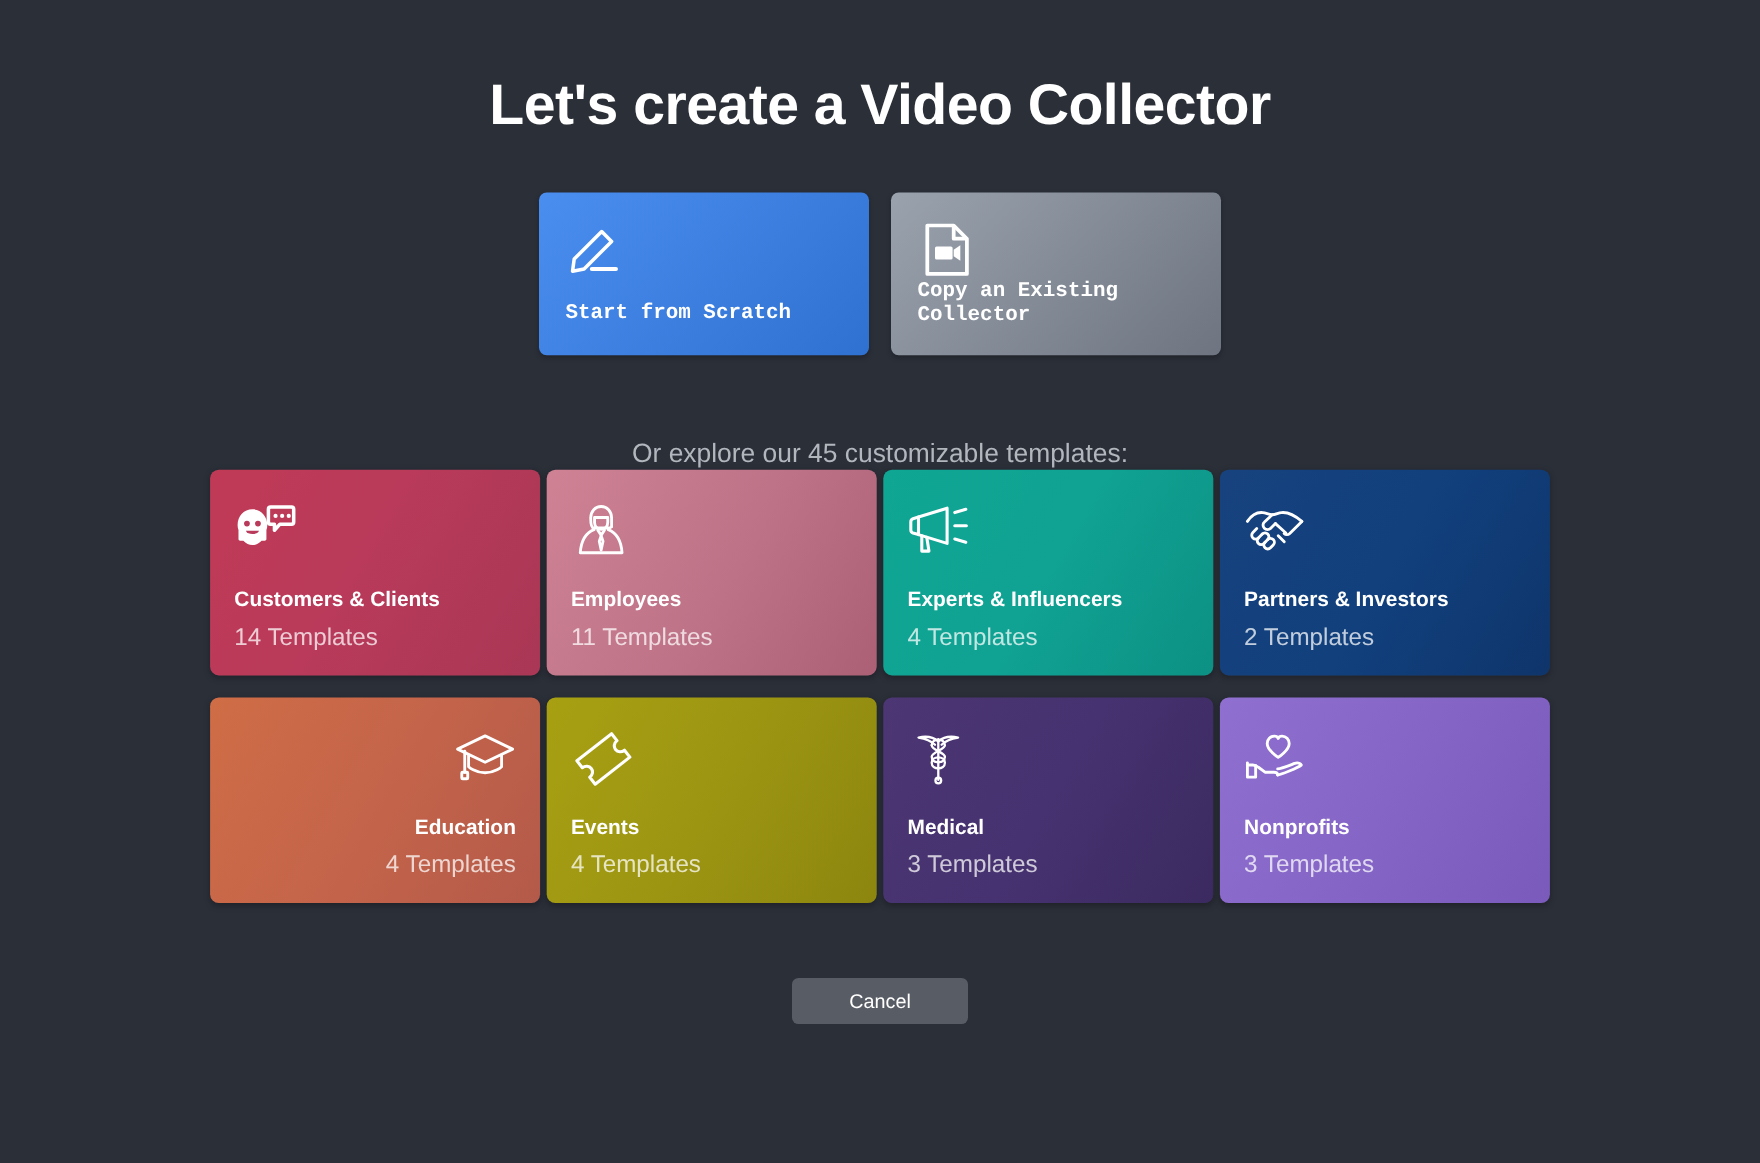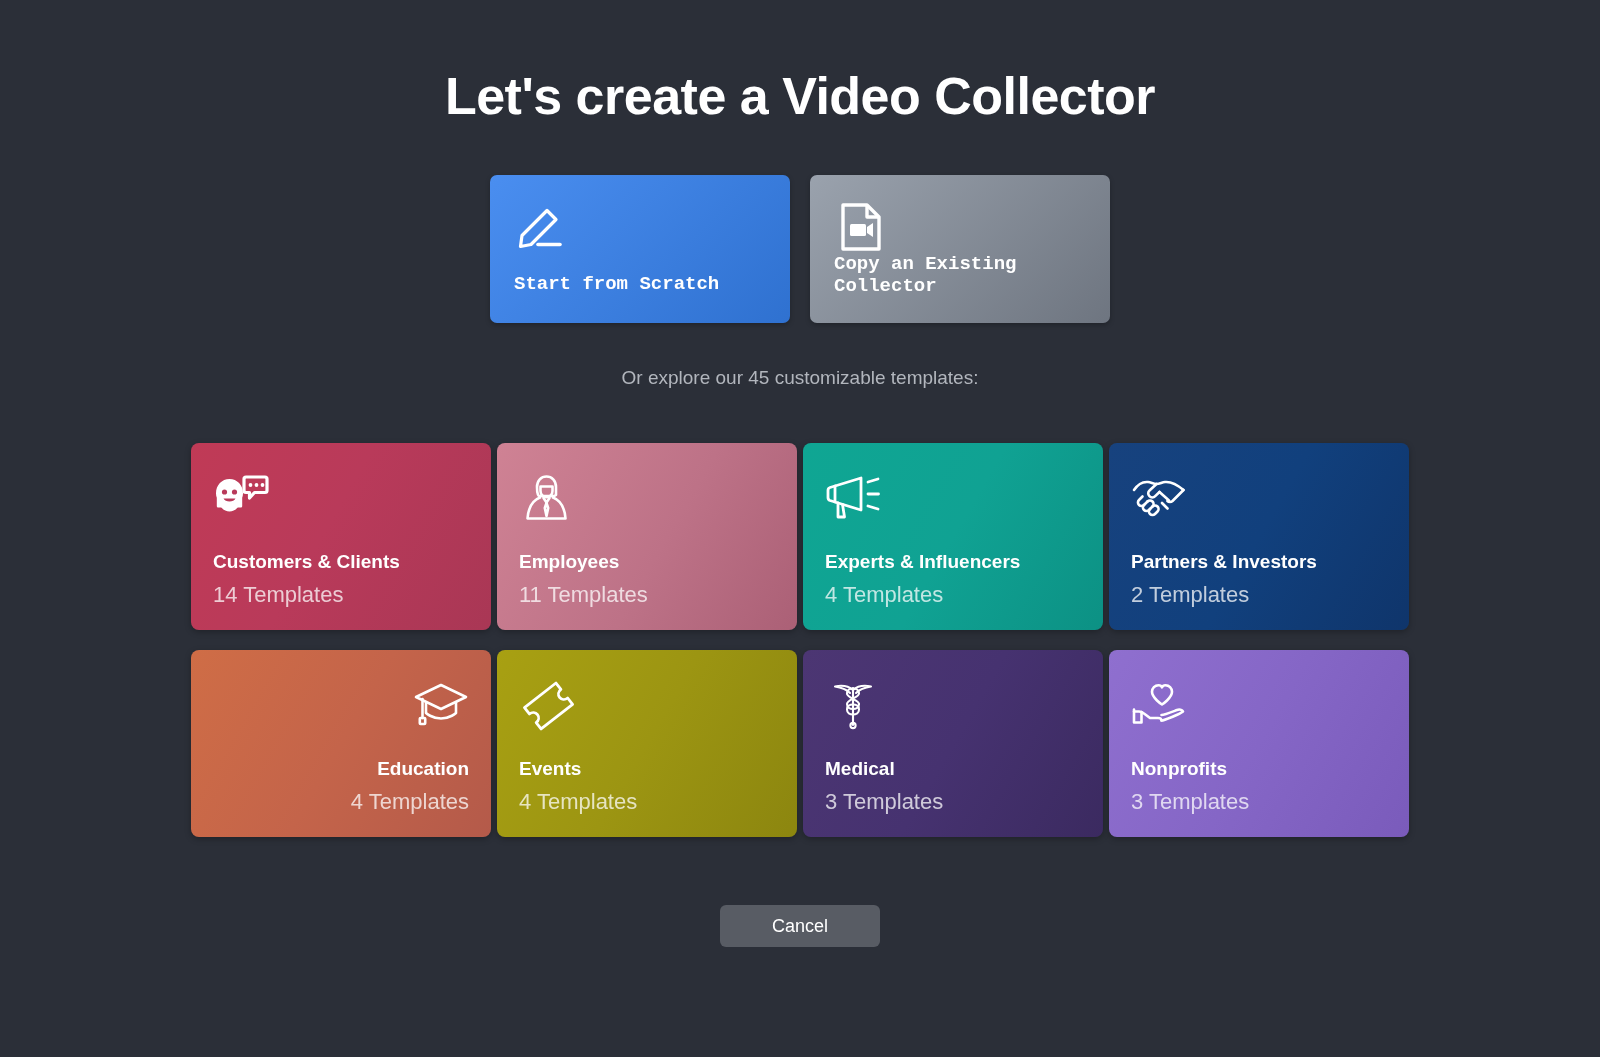--- a/index.html
+++ b/index.html
@@ -62,29 +62,28 @@
   .action-label {
     font-size: 19px;
     font-weight: bold;
     color: #ffffff;
     padding-bottom: 28px;
     font-family: Liberation Mono, monospace;
   }
 
   
   .subhead {
-    margin-top: 44px;
-    font-size: 19px;
+    margin-top: 76px;
+    font-size: 24px;
     color: #b2b6bd;
     text-align: right;
   }
 
   
   .grid {
-    margin-top: 54px;
     display: grid;
     grid-template-columns: repeat(4, 300px);
     grid-auto-rows: 187px;
     gap: 20px 6px;
   }
   .cat-card {
     border-radius: 8px;
     position: relative;
     cursor: pointer;
     padding: 30px 22px 0 22px;

